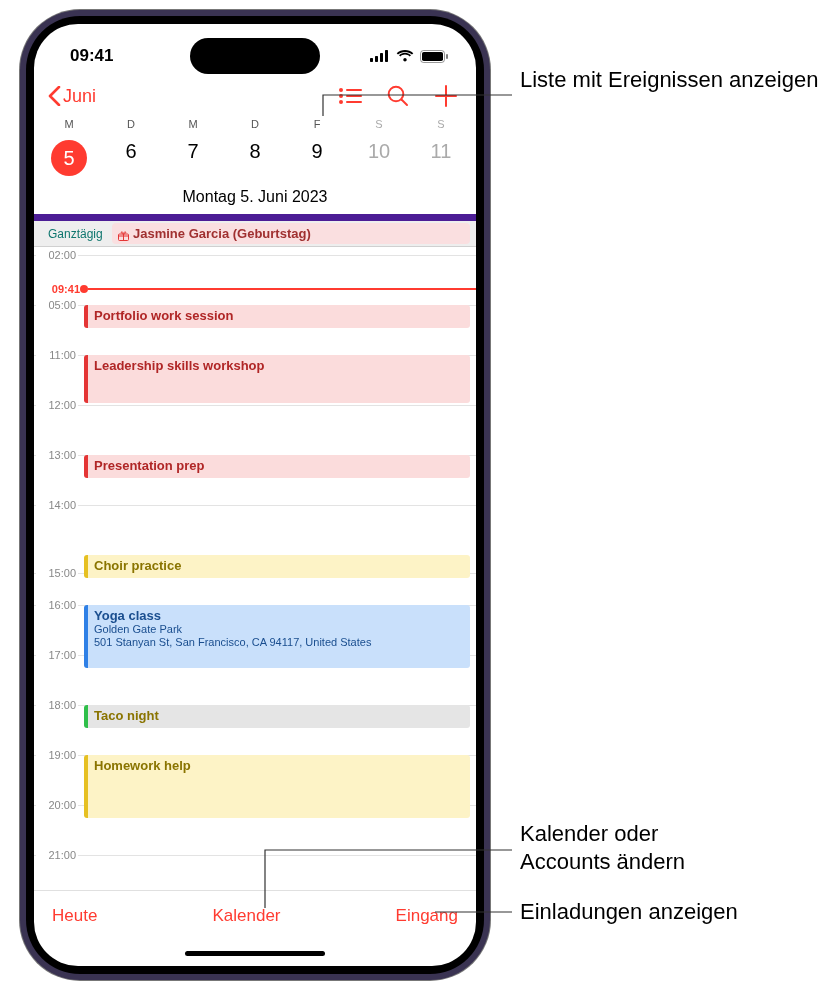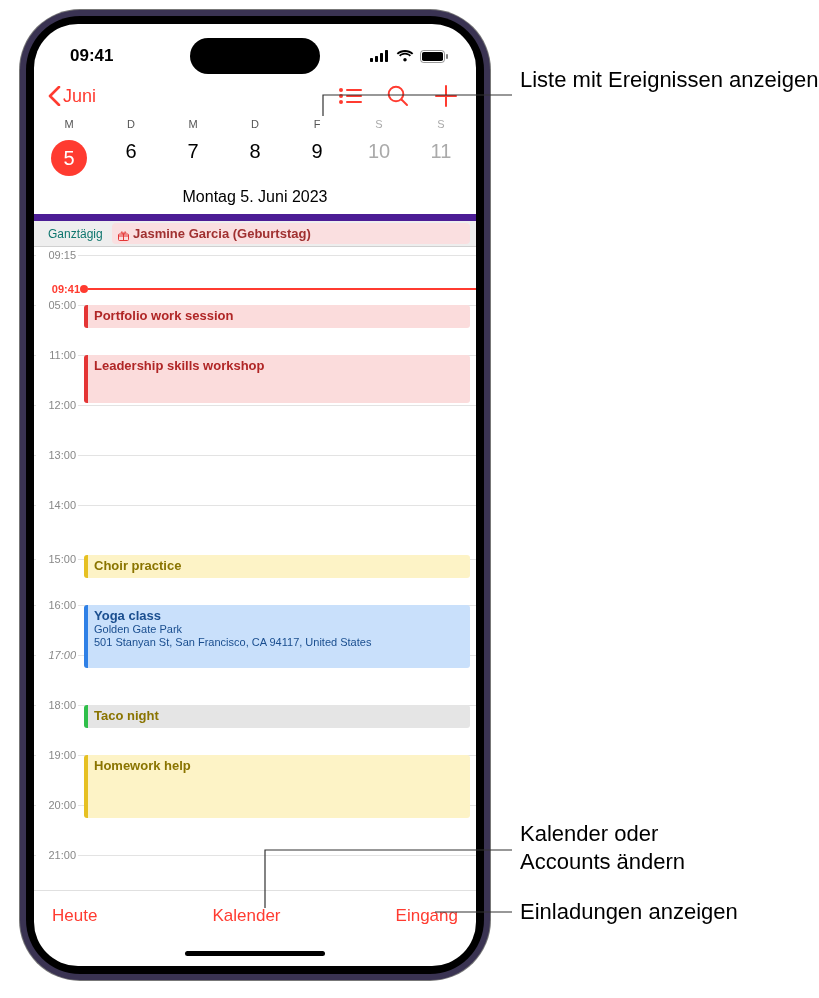--- a/index.html
+++ b/index.html
@@ -355,44 +355,44 @@
                 <path d="M5.5 4 C3 4 2 0 5.5 3 C9 0 8 4 5.5 4" fill="none" stroke="#e43535"></path>
               </svg>
           </span>
           <span>Jasmine Garcia (Geburtstag)</span>
         </div>
       </div>
 
       <div class="hours">
         <div class="hours-inner" id="hours-inner">
             <div class="hour-row" style="top: 8px;">
-              <div class="hour-label">09:15</div>
+              <div class="hour-label">02:00</div>
             </div>
             <div class="hour-row" style="top: 58px;">
               <div class="hour-label">05:00</div>
             </div>
             <div class="hour-row" style="top: 108px;">
               <div class="hour-label">11:00</div>
             </div>
             <div class="hour-row" style="top: 158px;">
               <div class="hour-label">12:00</div>
             </div>
             <div class="hour-row" style="top: 208px;">
               <div class="hour-label">13:00</div>
             </div>
             <div class="hour-row" style="top: 258px;">
               <div class="hour-label">14:00</div>
             </div>
-            <div class="hour-row" style="top: 312px;">
+            <div class="hour-row" style="top: 326px;">
               <div class="hour-label">15:00</div>
             </div>
             <div class="hour-row" style="top: 358px;">
               <div class="hour-label">16:00</div>
             </div>
-            <div class="hour-row" style="top: 408px; font-style: italic;">
+            <div class="hour-row" style="top: 408px;">
               <div class="hour-label">17:00</div>
             </div>
             <div class="hour-row" style="top: 458px;">
               <div class="hour-label">18:00</div>
             </div>
             <div class="hour-row" style="top: 508px;">
               <div class="hour-label">19:00</div>
             </div>
             <div class="hour-row" style="top: 558px;">
               <div class="hour-label">20:00</div>
@@ -403,20 +403,23 @@
             <div class="now-line" style="top: 42.1667px;">
               <span class="now-label">09:41</span>
               <span class="dot"></span>
               <span class="bar"></span>
             </div>
             <div class="event ev-red" style="top: 58px; height: 23px;">
               <div>Portfolio work session</div>
             </div>
             <div class="event ev-red" style="top: 108px; height: 48px;">
               <div>Leadership skills workshop</div>
+            </div>
+            <div class="event ev-red" style="top: 208px; height: 23px;">
+              <div>Presentation prep</div>
             </div>
             <div class="event ev-yellow" style="top: 308px; height: 23px;">
               <div>Choir practice</div>
             </div>
             <div class="event ev-blue" style="top: 358px; height: 63px;">
               <div>Yoga class</div>
               <div class="sub">Golden Gate Park</div>
               <div class="sub">501 Stanyan St, San Francisco, CA 94117, United States</div>
             </div>
             <div class="event ev-green" style="top: 458px; height: 23px;">

